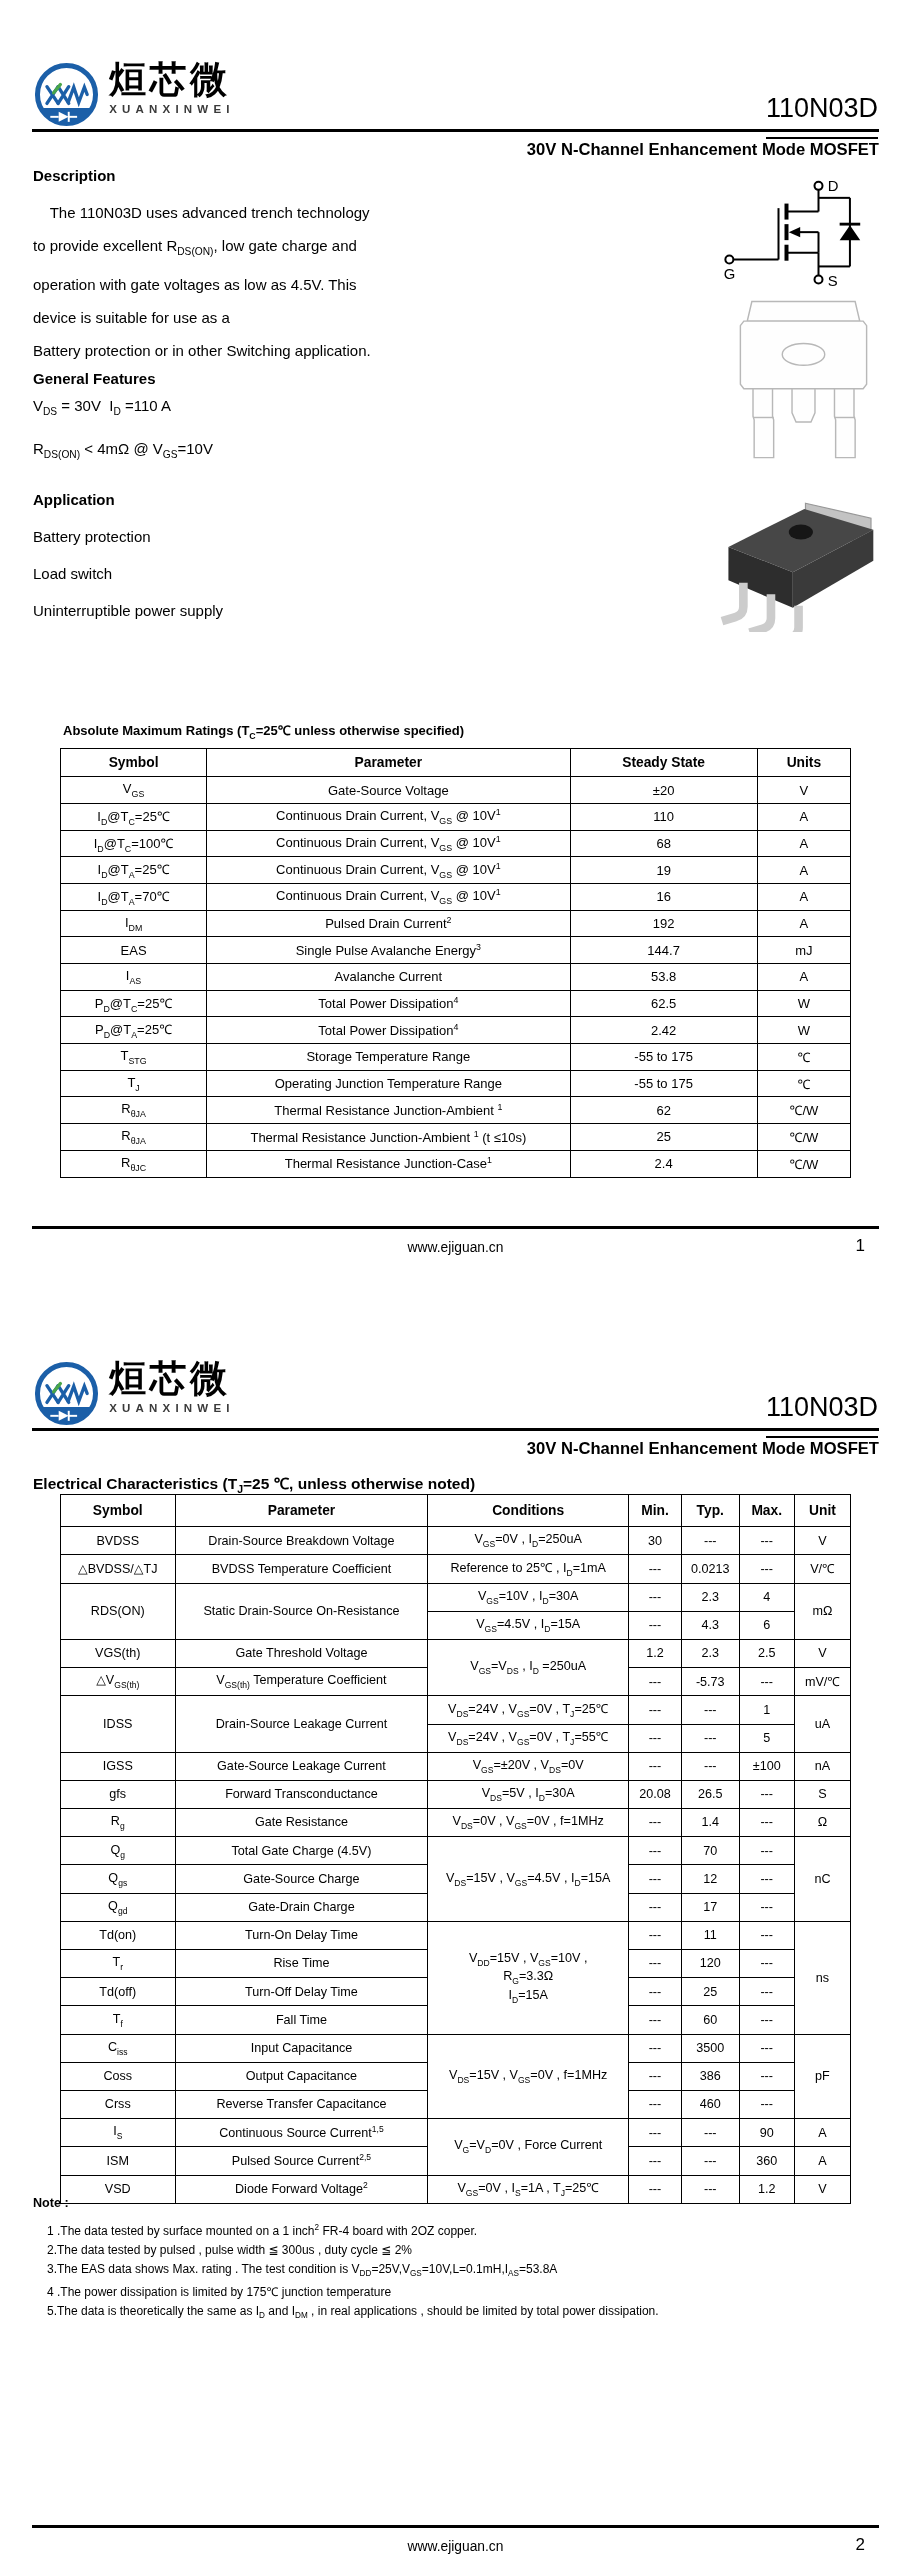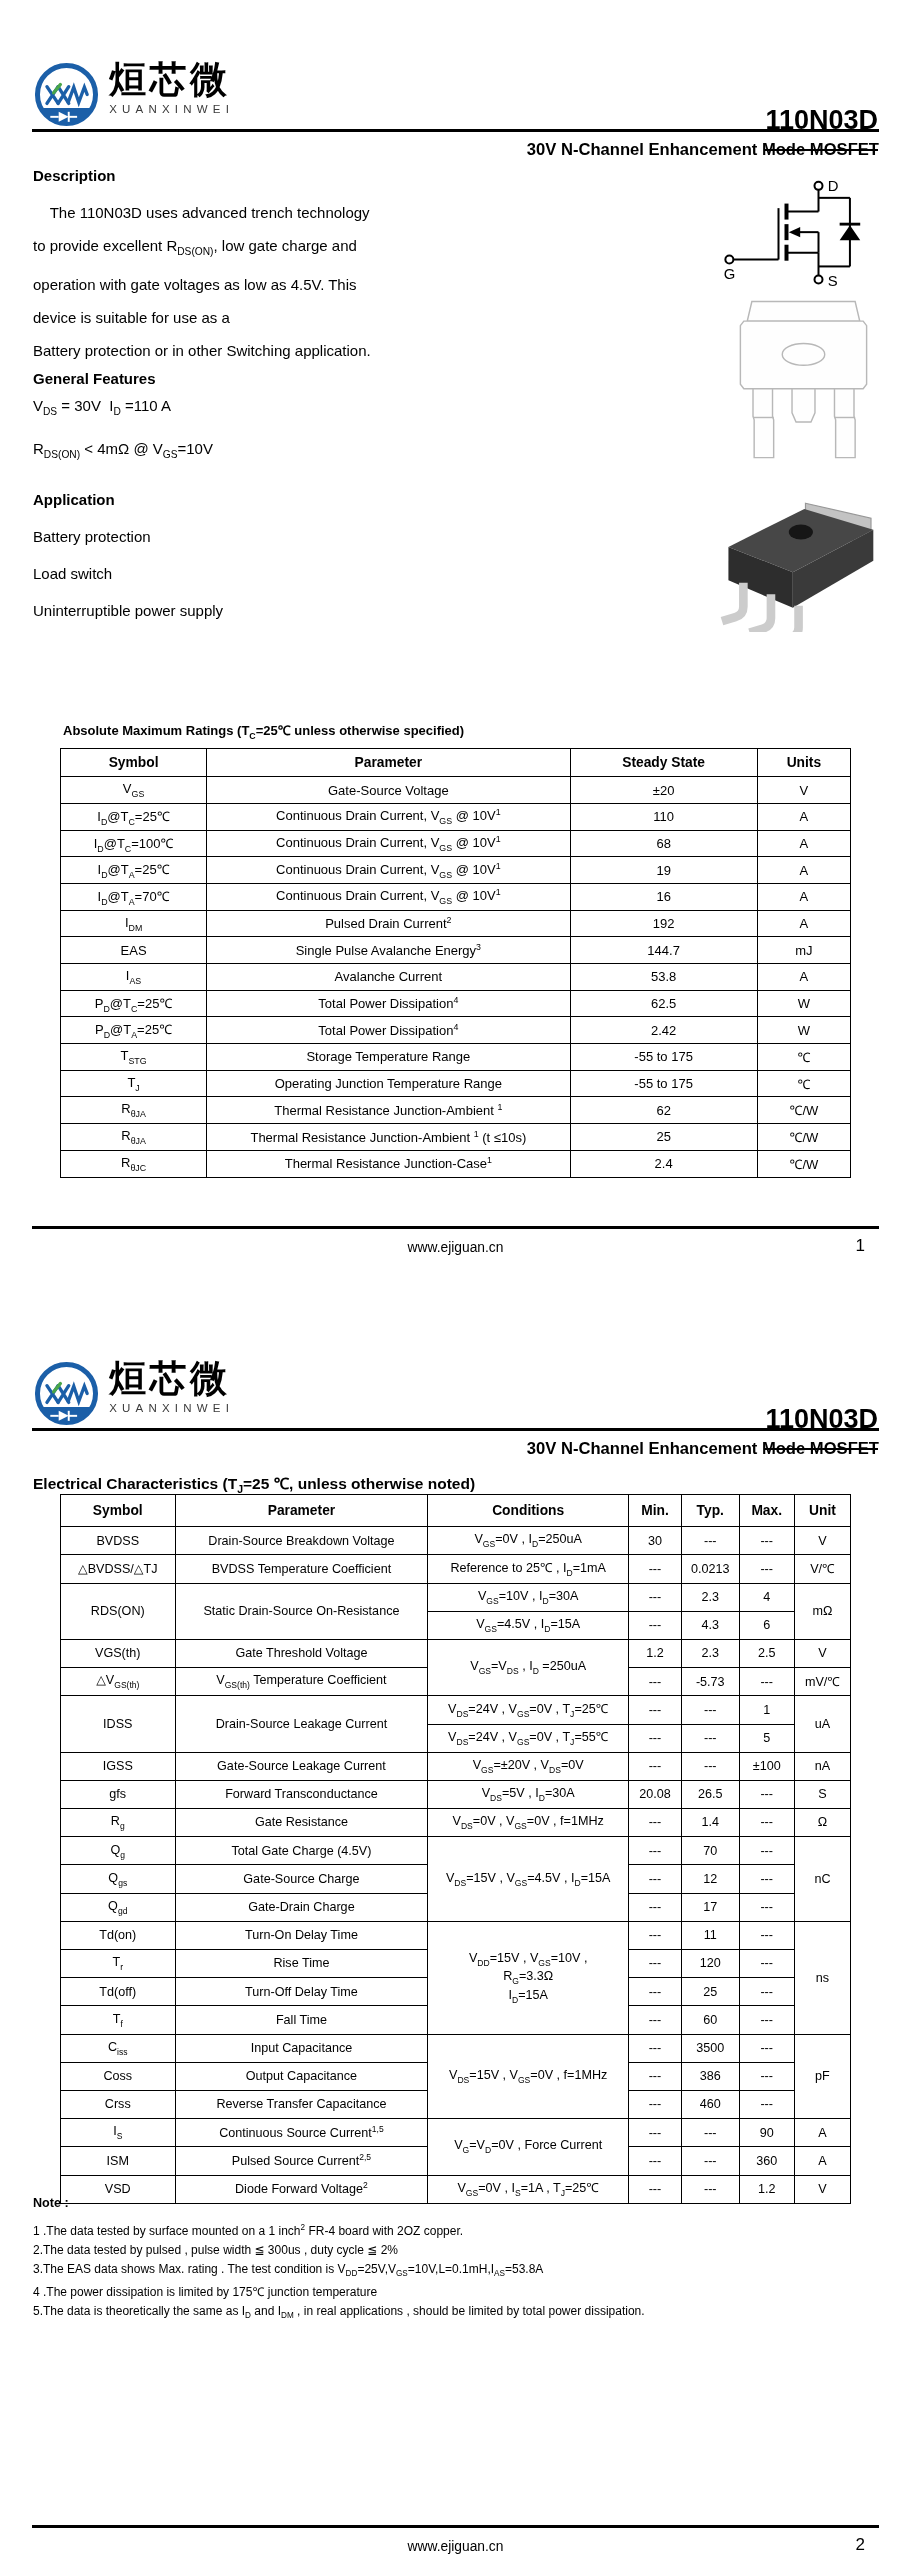--- a/index.html
+++ b/index.html
@@ -4,22 +4,22 @@
 <style>
   html,body{margin:0;padding:0;background:#fff;}
   body{width:911px;font-family:"Liberation Sans",sans-serif;color:#000;}
   .page{position:relative;width:911px;height:1288px;background:#fff;overflow:hidden;margin-top:11px;}
   sub{font-size:68%;}
   sup{font-size:68%;}
 
   
   .logo-wrap{position:absolute;left:33px;top:50px;display:flex;align-items:flex-start;gap:9.2px;}
   .brand-cn{font-size:37px;font-weight:700;line-height:1.05;letter-spacing:3.4px;}
-  .brand-en{font-size:11.5px;font-weight:400;letter-spacing:5.2px;color:#3a3a3a;margin-top:3.4px;}
-  .part-number{position:absolute;right:33px;top:96px;font-size:27px;font-weight:700;line-height:1;
+  .brand-en{font-size:11.5px;font-weight:700;letter-spacing:5.2px;color:#3a3a3a;margin-top:3.4px;}
+  .part-number{position:absolute;right:33px;top:84px;font-size:27px;font-weight:400;line-height:1;
     border-bottom:2.3px solid #000;padding-bottom:15px;}
   .header-rule{position:absolute;left:32px;right:32px;top:118px;height:3.4px;background:#000;}
   .subtitle{position:absolute;right:32px;top:129px;font-size:16.6px;font-weight:700;}
 
   
   .h-sec{position:absolute;left:33px;font-size:15px;font-weight:700;}
   .h-desc{top:156px;}
   .desc-lines{position:absolute;left:33px;top:185px;width:436px;font-size:15px;line-height:33px;}
   .h-feat{top:359px;}
   .feat-lines{position:absolute;left:33px;top:376px;font-size:15px;line-height:37px;}
@@ -41,21 +41,21 @@
   .t1{top:737px;}
   .t1 th{height:25px;font-size:13.8px;font-weight:700;}
   .t1 td{height:23.5px;font-size:13px;}
   .elec-title{position:absolute;left:33px;top:162px;font-size:15.5px;font-weight:700;}
   .t2{top:184px;}
   .t2 th{height:29px;font-size:13.8px;font-weight:700;}
   .t2 td{height:25px;font-size:12.6px;line-height:1.3;}
 
   
   .note-h{position:absolute;left:33px;top:886px;font-size:12.6px;font-weight:700;}
-  .note-lines{position:absolute;left:33px;top:908px;font-size:12px;line-height:19px;width:826px;}
+  .note-lines{position:absolute;left:47px;top:908px;font-size:12px;line-height:19px;width:826px;}
 
   
   .footer-rule{position:absolute;left:32px;right:32px;top:1215px;height:3.4px;background:#000;}
   .footer-site{position:absolute;left:0;right:0;top:1229px;text-align:center;font-size:13.8px;}
   .footer-page{position:absolute;right:46px;top:1225px;font-size:17px;}
 </style>
 </head>
 <body>
 
 <div class="page">

